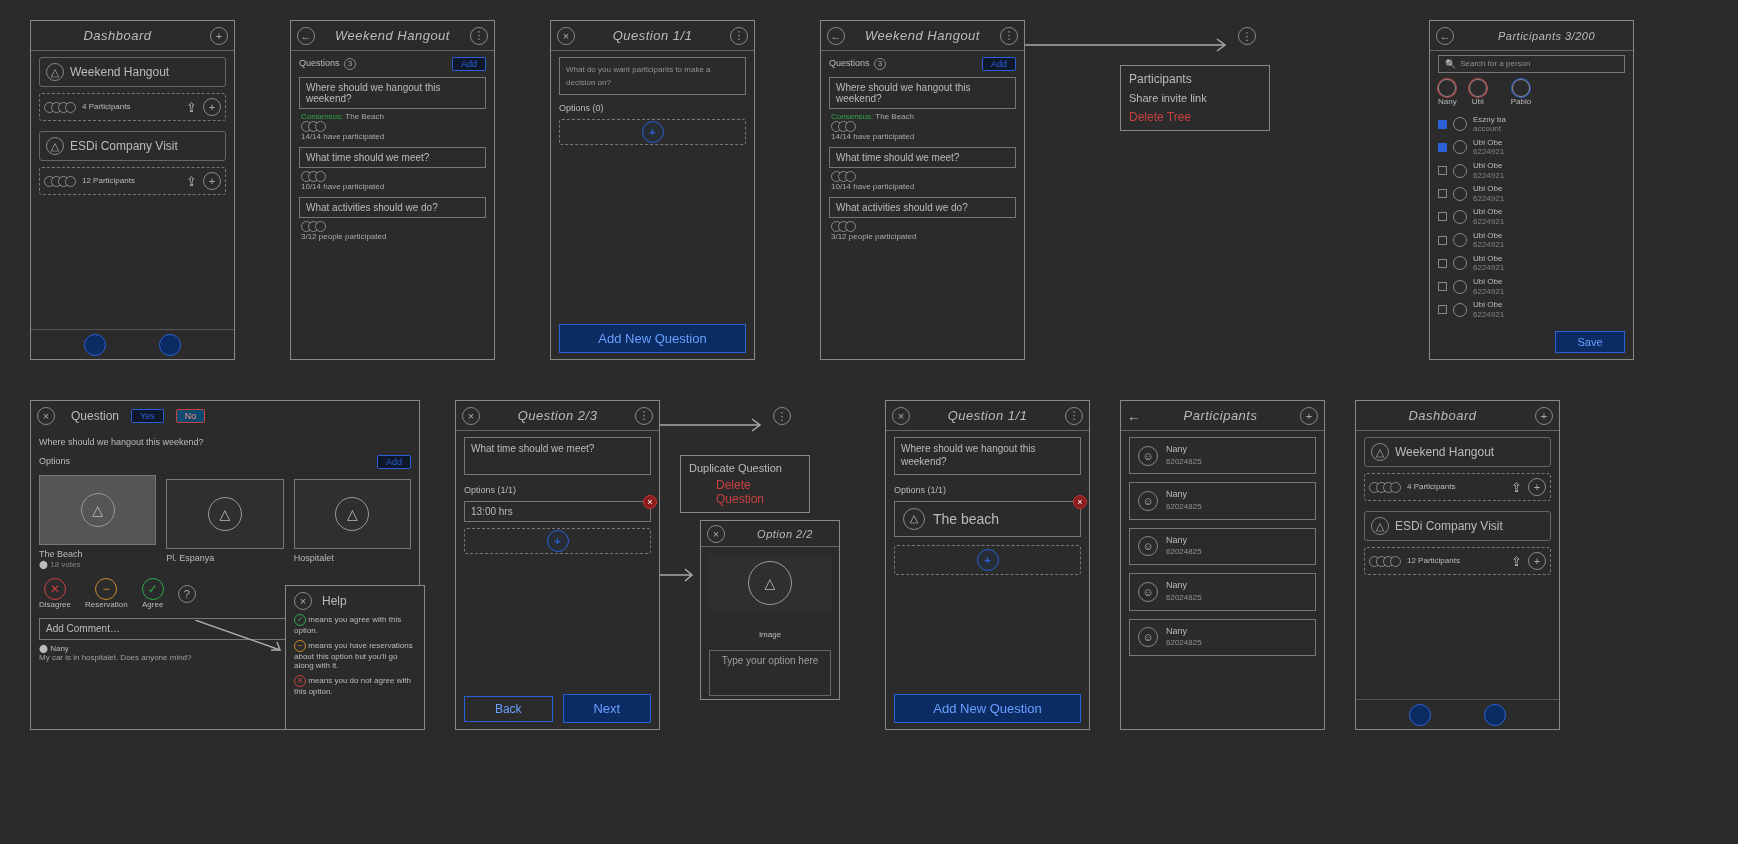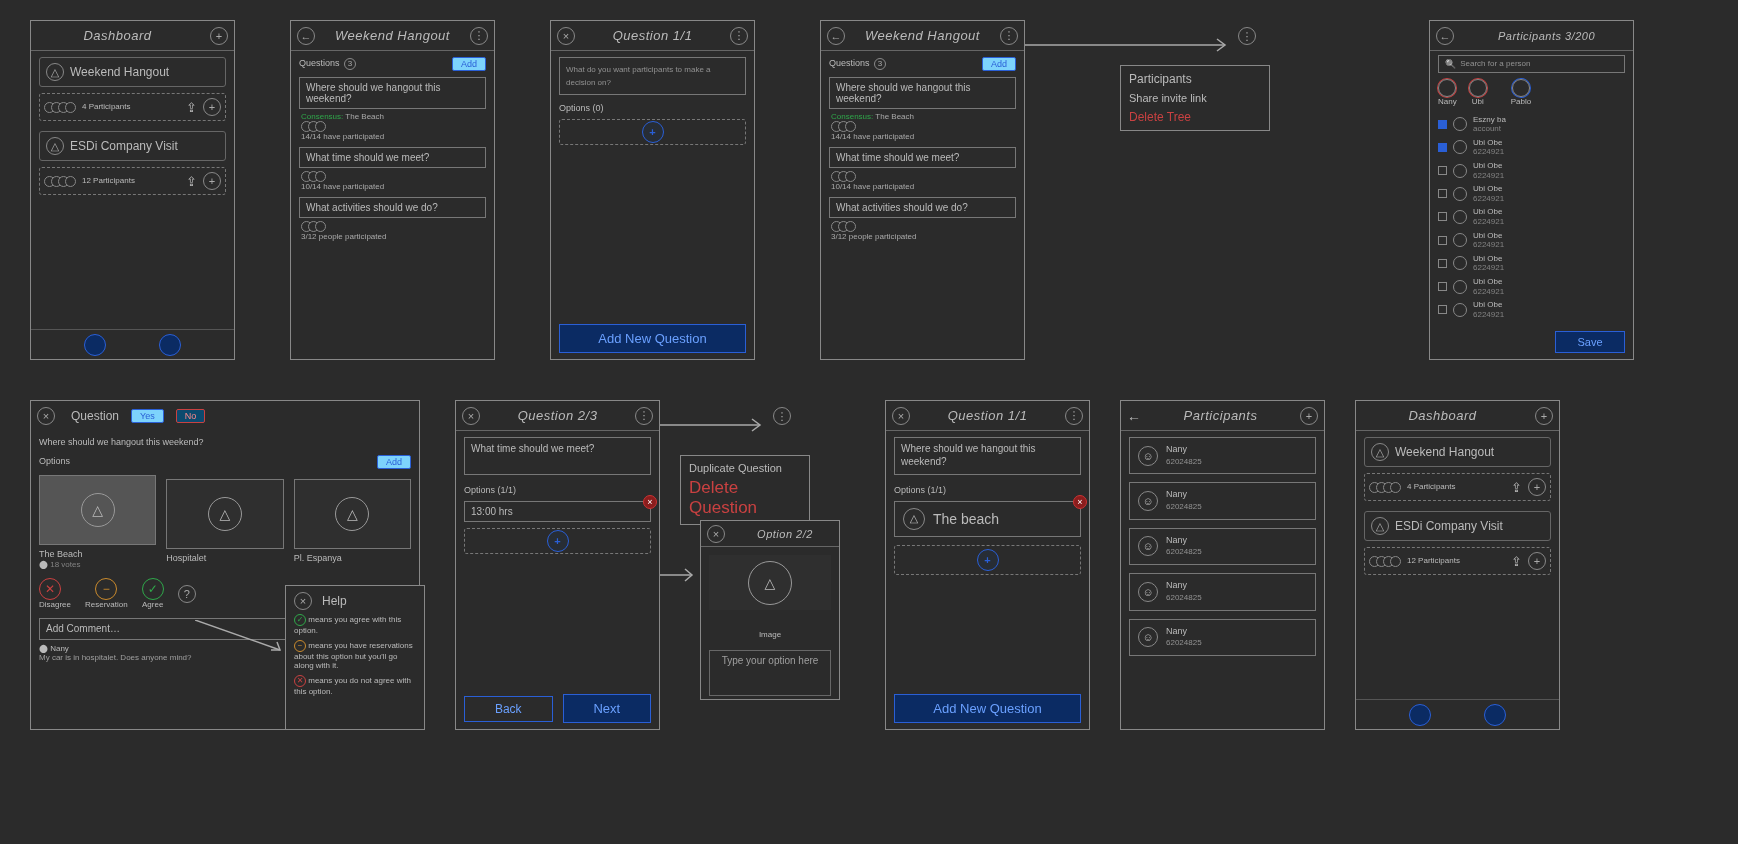--- a/index.html
+++ b/index.html
@@ -44,21 +44,21 @@
   .circ-btn.blue { border-color:#2a5fd6; color:#2a5fd6; background:#123a7a22; }
   .circ-btn.plus::before { content:"+"; }
   .circ-btn.add::before  { content:"+"; font-weight:bold; }
   .circ-btn.close::before{ content:"×"; }
   .circ-btn.more::before { content:"⋮"; }
   .circ-btn.back::before { content:"←"; }
   .circ-btn.info::before { content:"?"; }
   .share-icon::before { content:"⇪"; font-size:13px;}
   .pill {
     display:inline-block; padding:1px 8px; border:1px solid #2a5fd6;
-    color:#2a5fd6; background:#7dd3fc; font-size:9px; border-radius:2px;
+    color:#2a5fd6; background:#0f172a; font-size:9px; border-radius:2px;
   }
   .dashed-box {
     border:1px dashed #777; border-radius:3px; padding:4px;
   }
   .mini { font-size:9px; line-height:1.3; }
   .tiny { font-size:8px; line-height:1.2; }
   .body { padding:6px 8px; }
   .tree-card { border:1px solid #666; border-radius:3px; padding:5px 6px; margin-bottom:6px; }
   .row { display:flex; align-items:center; gap:6px; }
   .avatars { display:flex; }
@@ -388,31 +388,31 @@
       <div class="imgslot" style="height:70px;background:#555;">
             <span class="pic"></span>
           </div>
       <div class="mini" style="margin-top:4px;">The Beach</div>
       <div class="tiny">⬤ <span style="opacity:.6;">18 votes</span></div>
     </div>
     <div style="flex:1">
       <div class="imgslot" style="height:70px;">
             <span class="pic"></span>
           </div>
-      <div class="mini" style="margin-top:4px;">Hospitalet</div>
+      <div class="mini" style="margin-top:4px;">Pl. Espanya</div>
     </div>
     <div style="flex:1">
       <div class="imgslot" style="height:70px;">
             <span class="pic"></span>
           </div>
-      <div class="mini" style="margin-top:4px;">Pl. Espanya</div>
+      <div class="mini" style="margin-top:4px;">Hospitalet</div>
     </div>
   </div>
   <div class="row" style="padding:8px;gap:14px;align-items:flex-start;">
-    <div style="text-align:left;"><span class="vote-btn no"></span><div class="tiny">Disagree</div></div>
+    <div style="text-align:center;"><span class="vote-btn no"></span><div class="tiny">Disagree</div></div>
     <div style="text-align:center;"><span class="vote-btn mid"></span><div class="tiny">Reservation</div></div>
     <div style="text-align:center;"><span class="vote-btn yes"></span><div class="tiny">Agree</div></div>
     <span class="circ-btn info" style="align-self:center;"></span>
   </div>
   <div class="body" style="padding-top:0;">
     <div class="qbox tiny">Add Comment…</div>
     <div class="tiny" style="margin-top:4px;display:flex;justify-content:space-between;">
       <span>⬤ <span>Nany</span></span>
       <span>2m ago</span>
     </div>
@@ -462,21 +462,21 @@
 </div>
 
 <svg class="arrow" style="left:660px;top:415px;width:110px;height:20px;">
       <line x1="0" y1="10" x2="100" y2="10"></line>
       <polyline points="92,4 100,10 92,16"></polyline>
     </svg>
 <span class="circ-btn more" style="position:absolute;left:773px;top:407px;background:#2b2b2b;"></span>
 
 <div class="popup" style="left:680px;top:455px;width:130px;">
   <div style="font-size:11px;margin-bottom:4px;">Duplicate Question</div>
-  <div class="red" style="font-size:17px;">Delete Question</div>
+  <div class="red" style="font-size:12px;margin-left:27px;">Delete Question</div>
 </div>
 
 <svg class="arrow" style="left:660px;top:565px;width:40px;height:20px;">
       <line x1="0" y1="10" x2="32" y2="10"></line>
       <polyline points="25,4 32,10 25,16"></polyline>
     </svg>
 
 <div class="popup" style="left:700px;top:520px;width:140px;height:180px;padding:0;">
   <div class="hbar" style="height:26px;">
     <span class="circ-btn close"></span>

